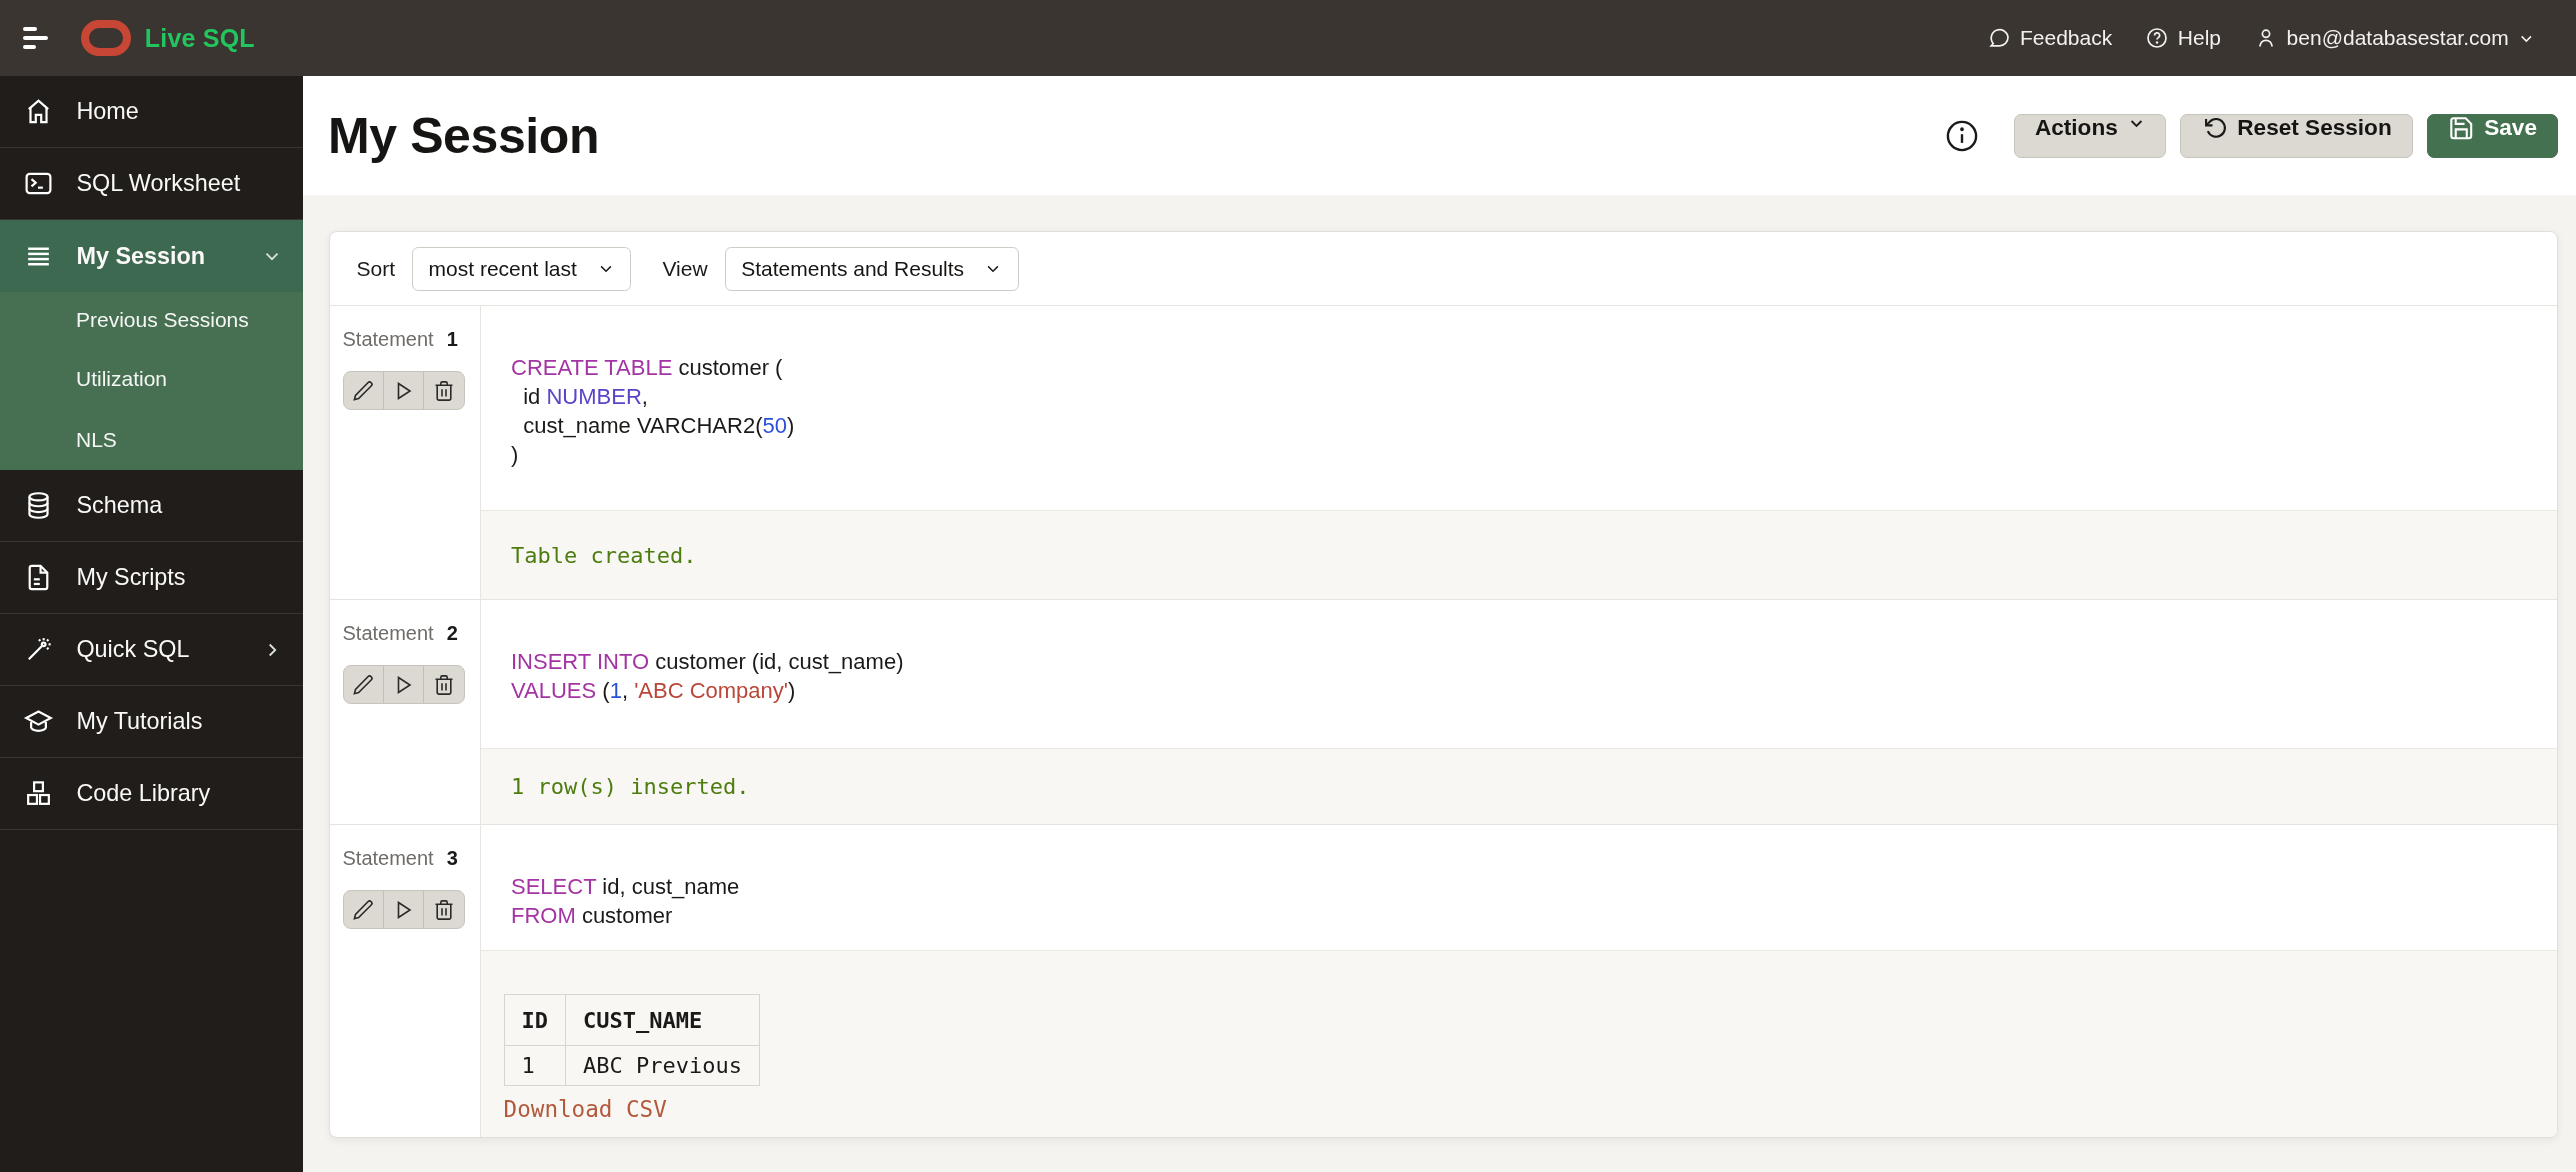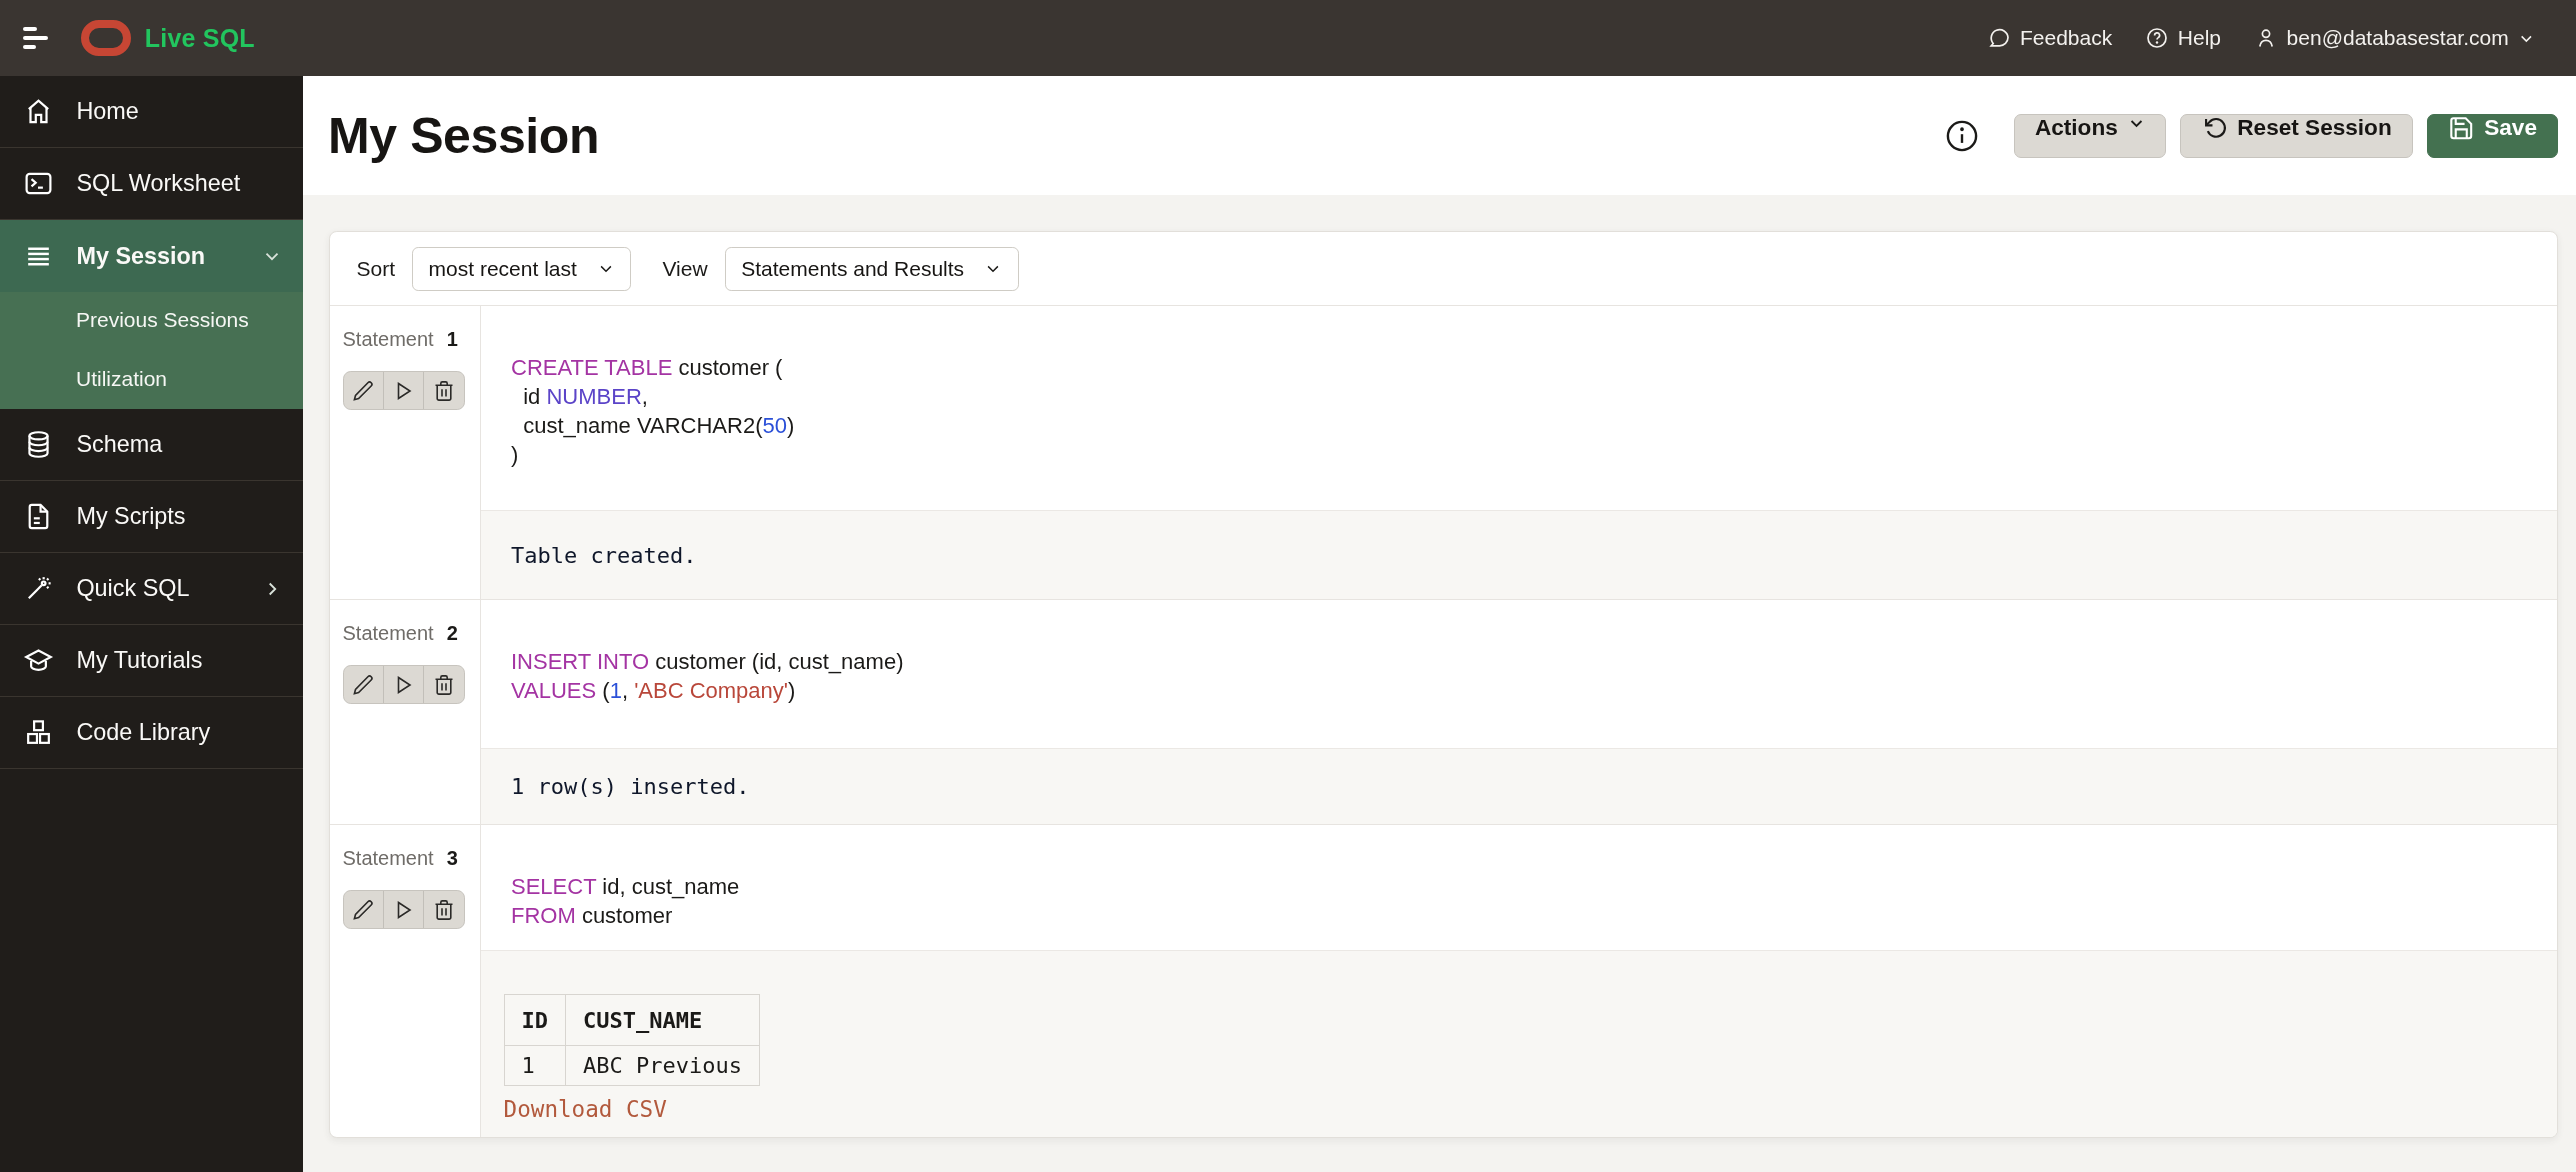--- a/index.html
+++ b/index.html
@@ -90,21 +90,21 @@
   .stmt-0 .code{height:204px}
   .stmt-1 .code{height:148px}
   .stmt-2 .code{height:125px}
   .tok-kw{color:var(--c-keyword)}
   .tok-ty{color:var(--c-datatype)}
   .tok-num{color:var(--c-number)}
   .tok-str{color:var(--c-string)}
   .tok-pl{color:#1b1a18}
   .result{flex:1;background:#f8f7f4;border-top:0.8px solid #ebe8e4;padding-left:30px}
   .result.center{display:flex;align-items:center}
-  .result-text{font-family:"DejaVu Sans Mono","Liberation Mono",monospace;font-size:22px;color:#0f172a}
+  .result-text{font-family:"DejaVu Sans Mono","Liberation Mono",monospace;font-size:22px;color:#4d7c0f}
   .result.table-area{padding:43px 0 0 22.6px}
   .result-table{border-collapse:collapse;font-family:"DejaVu Sans Mono","Liberation Mono",monospace;font-size:22px;color:#1b1a18}
   .result-table th{font-weight:700;text-align:left;padding:12.5px 17px;border:0.8px solid #d8d5d0}
   .result-table td{padding:7px 17px;border:0.8px solid #d8d5d0}
   .csv-link{display:inline-block;margin-top:10px;font-family:"DejaVu Sans Mono","Liberation Mono",monospace;font-size:22.6px;color:var(--c-link);cursor:pointer}
 </style>
 </head>
 <body>
 
 <header class="topbar">
@@ -185,20 +185,23 @@
           <polyline points="6 9.5 12 15.5 18 9.5"></polyline>
         </svg>
     </span>
   </div>
   <div class="submenu">
     <div class="subitem first">
         <span>Previous Sessions</span>
       </div>
     <div class="subitem">
         <span>Utilization</span>
+      </div>
+    <div class="subitem">
+        <span>NLS</span>
       </div>
   </div>
   <div class="nav-item">
     <span>
       <svg width="31" height="31" viewBox="0 0 24 24" fill="none" stroke-width="1.7">
           <ellipse cx="12" cy="5.3" rx="7" ry="2.8"></ellipse>
           <path d="M5 5.3v13.4c0 1.5 3.1 2.8 7 2.8s7-1.3 7-2.8V5.3"></path>
           <path d="M5 9.8c0 1.5 3.1 2.8 7 2.8s7-1.3 7-2.8"></path>
           <path d="M5 14.3c0 1.5 3.1 2.8 7 2.8s7-1.3 7-2.8"></path>
         </svg>

